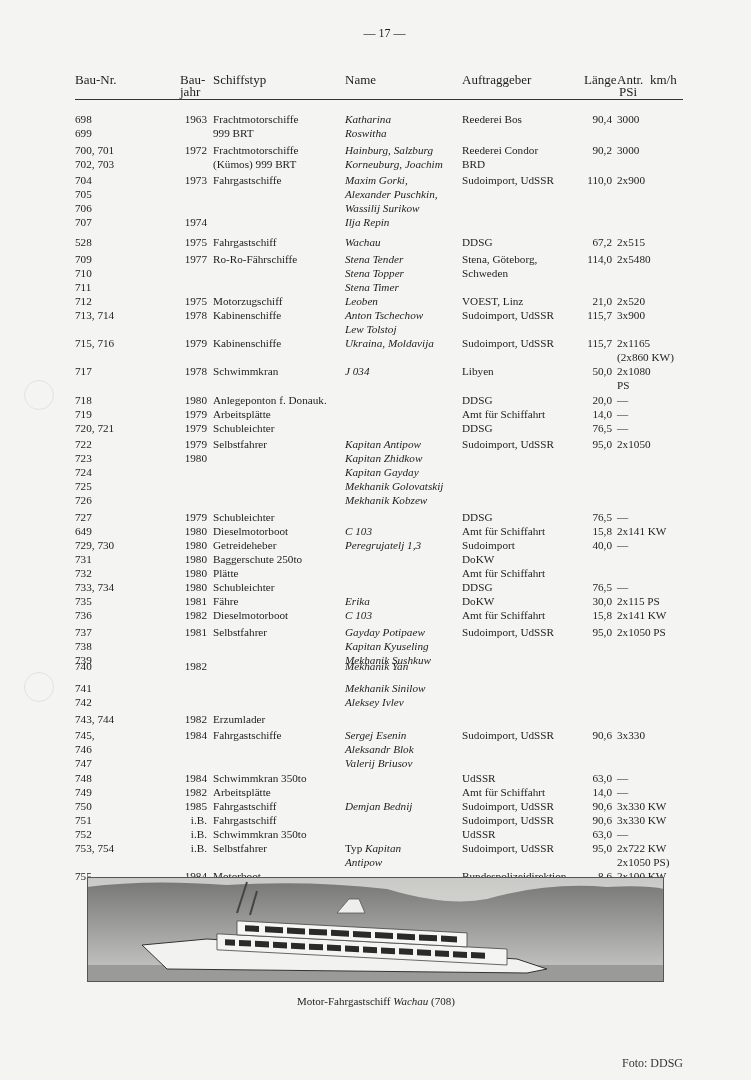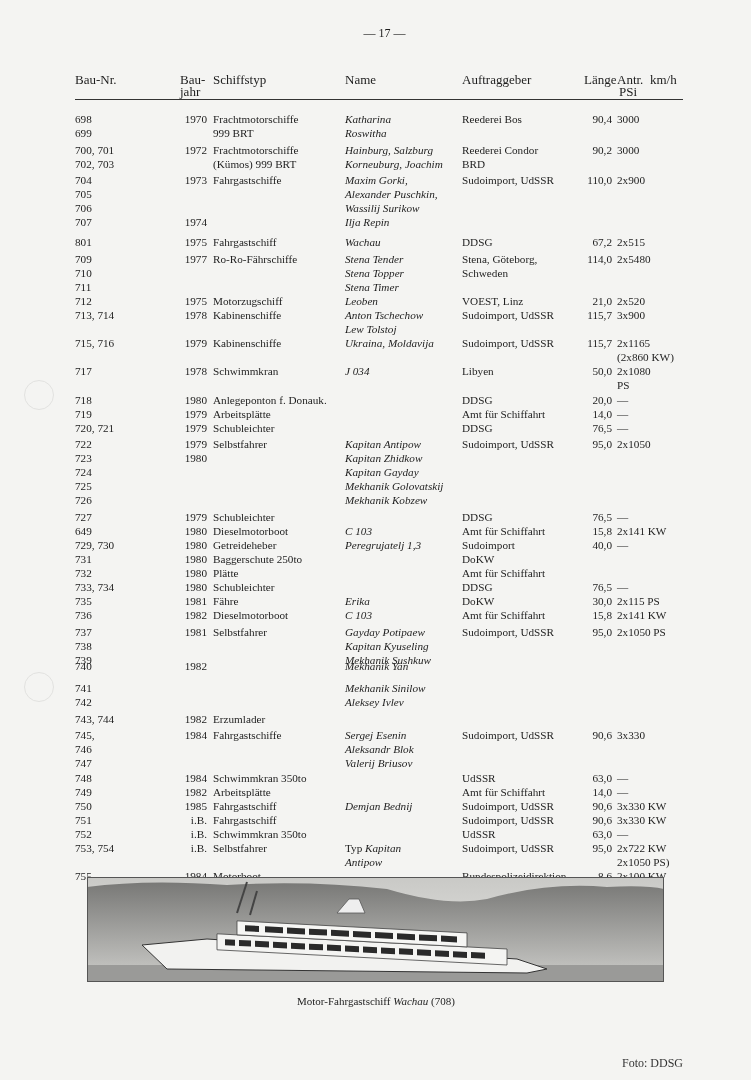--- a/index.html
+++ b/index.html
@@ -47,21 +47,21 @@
   <span class="hdr" style="left:584px;">Länge</span>
   <span class="hdr" style="left:617px;">Antr.</span>
   <span class="hdr" style="left:619px; top:86px;">PSi</span>
   <span class="hdr" style="left:650px;">km/h</span>
 </div>
 <div class="rule"></div>
 
 <div id="rows">
     <div class="row" style="top: 113px;">
       <span class="c-nr">698</span>
-      <span class="c-yr">1970</span>
+      <span class="c-yr">1963</span>
       <span class="c-type">Frachtmotorschiffe</span>
       <span class="c-name">Katharina</span>
       <span class="c-client">Reederei Bos</span>
       <span class="c-len">90,4</span>
       <span class="c-pow">3000</span>
     </div>
     <div class="row" style="top: 127px;">
       <span class="c-nr">699</span>
       <span class="c-yr"></span>
       <span class="c-type">999 BRT</span>
@@ -118,21 +118,21 @@
     <div class="row" style="top: 216px;">
       <span class="c-nr">707</span>
       <span class="c-yr">1974</span>
       <span class="c-type"></span>
       <span class="c-name">Ilja Repin</span>
       <span class="c-client"></span>
       <span class="c-len"></span>
       <span class="c-pow"></span>
     </div>
     <div class="row" style="top: 236px;">
-      <span class="c-nr">801</span>
+      <span class="c-nr">528</span>
       <span class="c-yr">1975</span>
       <span class="c-type">Fahrgastschiff</span>
       <span class="c-name">Wachau</span>
       <span class="c-client">DDSG</span>
       <span class="c-len">67,2</span>
       <span class="c-pow">2x515</span>
     </div>
     <div class="row" style="top: 253px;">
       <span class="c-nr">709</span>
       <span class="c-yr">1977</span>

